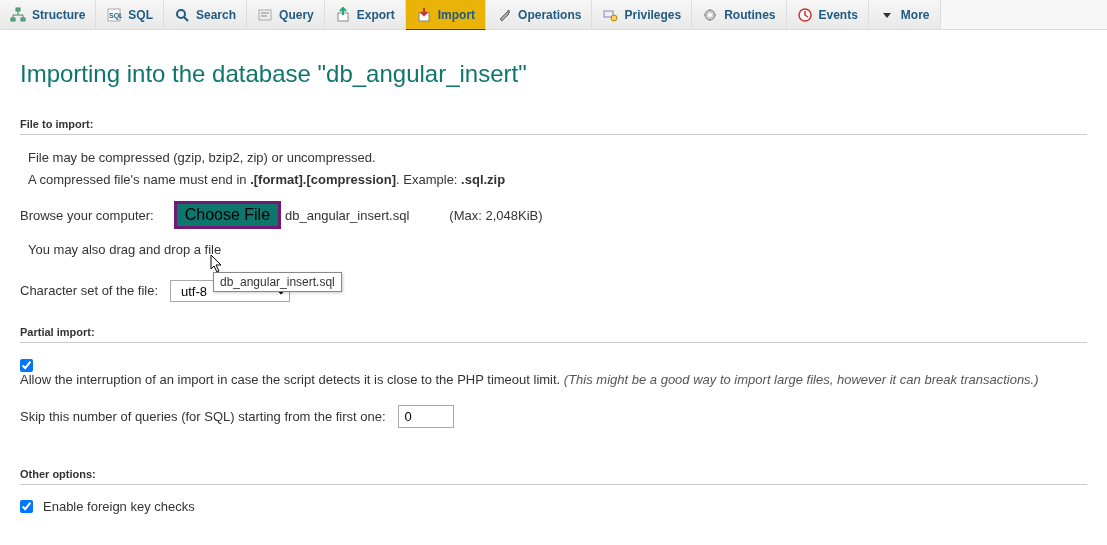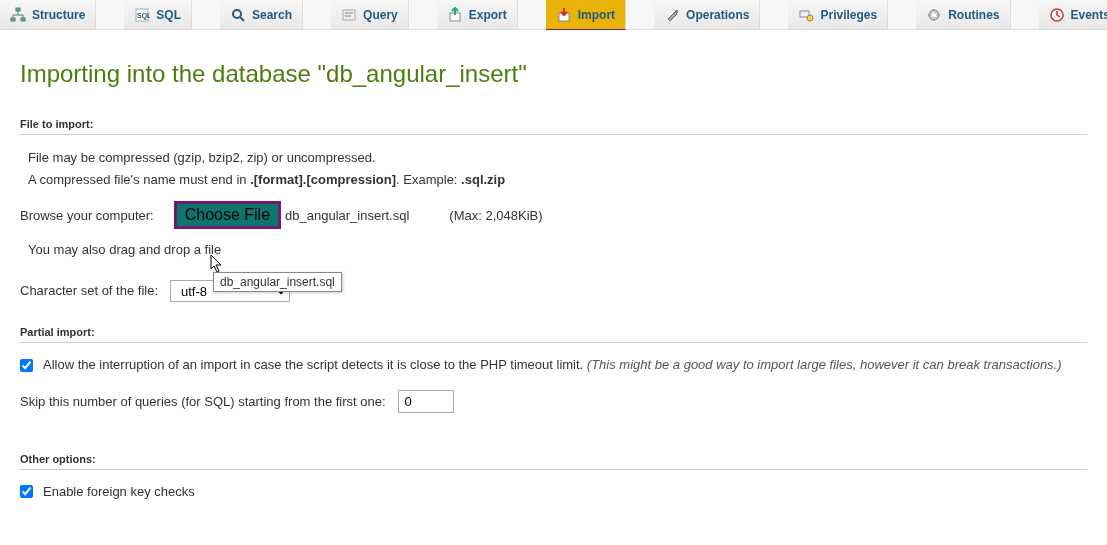--- a/index.html
+++ b/index.html
@@ -1,22 +1,22 @@
 <!DOCTYPE html>
 <html><head>
 <meta charset="utf-8">
 <style>
 * { box-sizing: border-box; margin: 0; padding: 0; }
 body { font-family: Arial, sans-serif; font-size: 13px; color: #333; background: #fff; width: 1107px; }
-.tabs { display: flex; background: #f7f7f7; border-bottom: 1px solid #ddd; height: 30px; gap: 28px; }
+.tabs { display: flex; background: #f7f7f7; border-bottom: 1px solid #ddd; height: 30px; }
 .tab { display: flex; align-items: center; padding: 0 10px; border-right: 1px solid #ddd; background: linear-gradient(#f7f7f7,#e8e8e8); cursor: pointer; color: #235a81; font-weight: bold; font-size: 12px; }
 .tab.active { background: #eab308; border-bottom: 1px solid #701a75; margin-bottom: -1px; justify-content: flex-end; }
 .tab .icon { width: 16px; height: 16px; margin-right: 6px; display: inline-flex; align-items: center; justify-content: center; }
 .content { padding: 20px; }
-h1 { font-size: 24px; color: #4d7c0f; font-weight: normal; margin: 10px 0 30px 0; }
+h1 { font-size: 24px; color: #0f766e; font-weight: normal; margin: 10px 0 30px 0; }
 .section-title { font-weight: bold; font-size: 11px; color: #333; border-bottom: 1px solid #ccc; padding-bottom: 4px; margin-bottom: 14px; margin-top: 24px; }
 .section-title:first-of-type { margin-top: 0; }
 p { margin: 4px 8px; line-height: 1.4; }
 .row { margin: 12px 0; display: flex; align-items: center; flex-wrap: wrap; }
 select { border: 1px solid #aaa; padding: 2px 20px 2px 6px; background: #fff; font-size: 13px; height: 22px; width: 120px; }
 input[type=text] { border: 1px solid #aaa; padding: 3px 6px; width: 56px; font-size: 13px; }
 input[type=checkbox] { margin-right: 10px; vertical-align: middle; }
 .choose-btn { border: 3px solid #701a75; background: #0f766e; padding: 2px 8px; font-size: 16px; cursor: pointer; }
 .filename { margin-left: 4px; }
 .maxsize { margin-left: 40px; }
@@ -153,21 +153,21 @@
   <svg class="cursor" viewBox="0 0 16 20">
       <path d="M1 1 L1 15 L4 12 L7 18 L9 17 L6 11 L11 11 Z" fill="#fff" stroke="#000" stroke-width="1"></path>
     </svg>
 
   <div class="row" style="margin-top:20px;">
     <span style="margin-right:12px;">Character set of the file:</span>
     <select><option>utf-8</option></select>
   </div>
 
   <div class="section-title" style="">Partial import:</div>
-  <div class="row" style="align-items:flex-start;">
+  <div class="row" style="align-items:flex-start;flex-direction:column;">
     <input type="checkbox" checked="" style="margin-top: 2px;">
     <div style="flex:1;">
       <span>Allow the interruption of an import in case the script detects it is close to the PHP timeout limit. </span><span class="italic">(This might be a good way to import large files, however it can break transactions.)</span>
     </div>
   </div>
   <div class="row" style="margin-top:18px;">
     <span style="margin-right:12px;">Skip this number of queries (for SQL) starting from the first one:</span>
     <input type="text" value="0" style="">
   </div>
 

